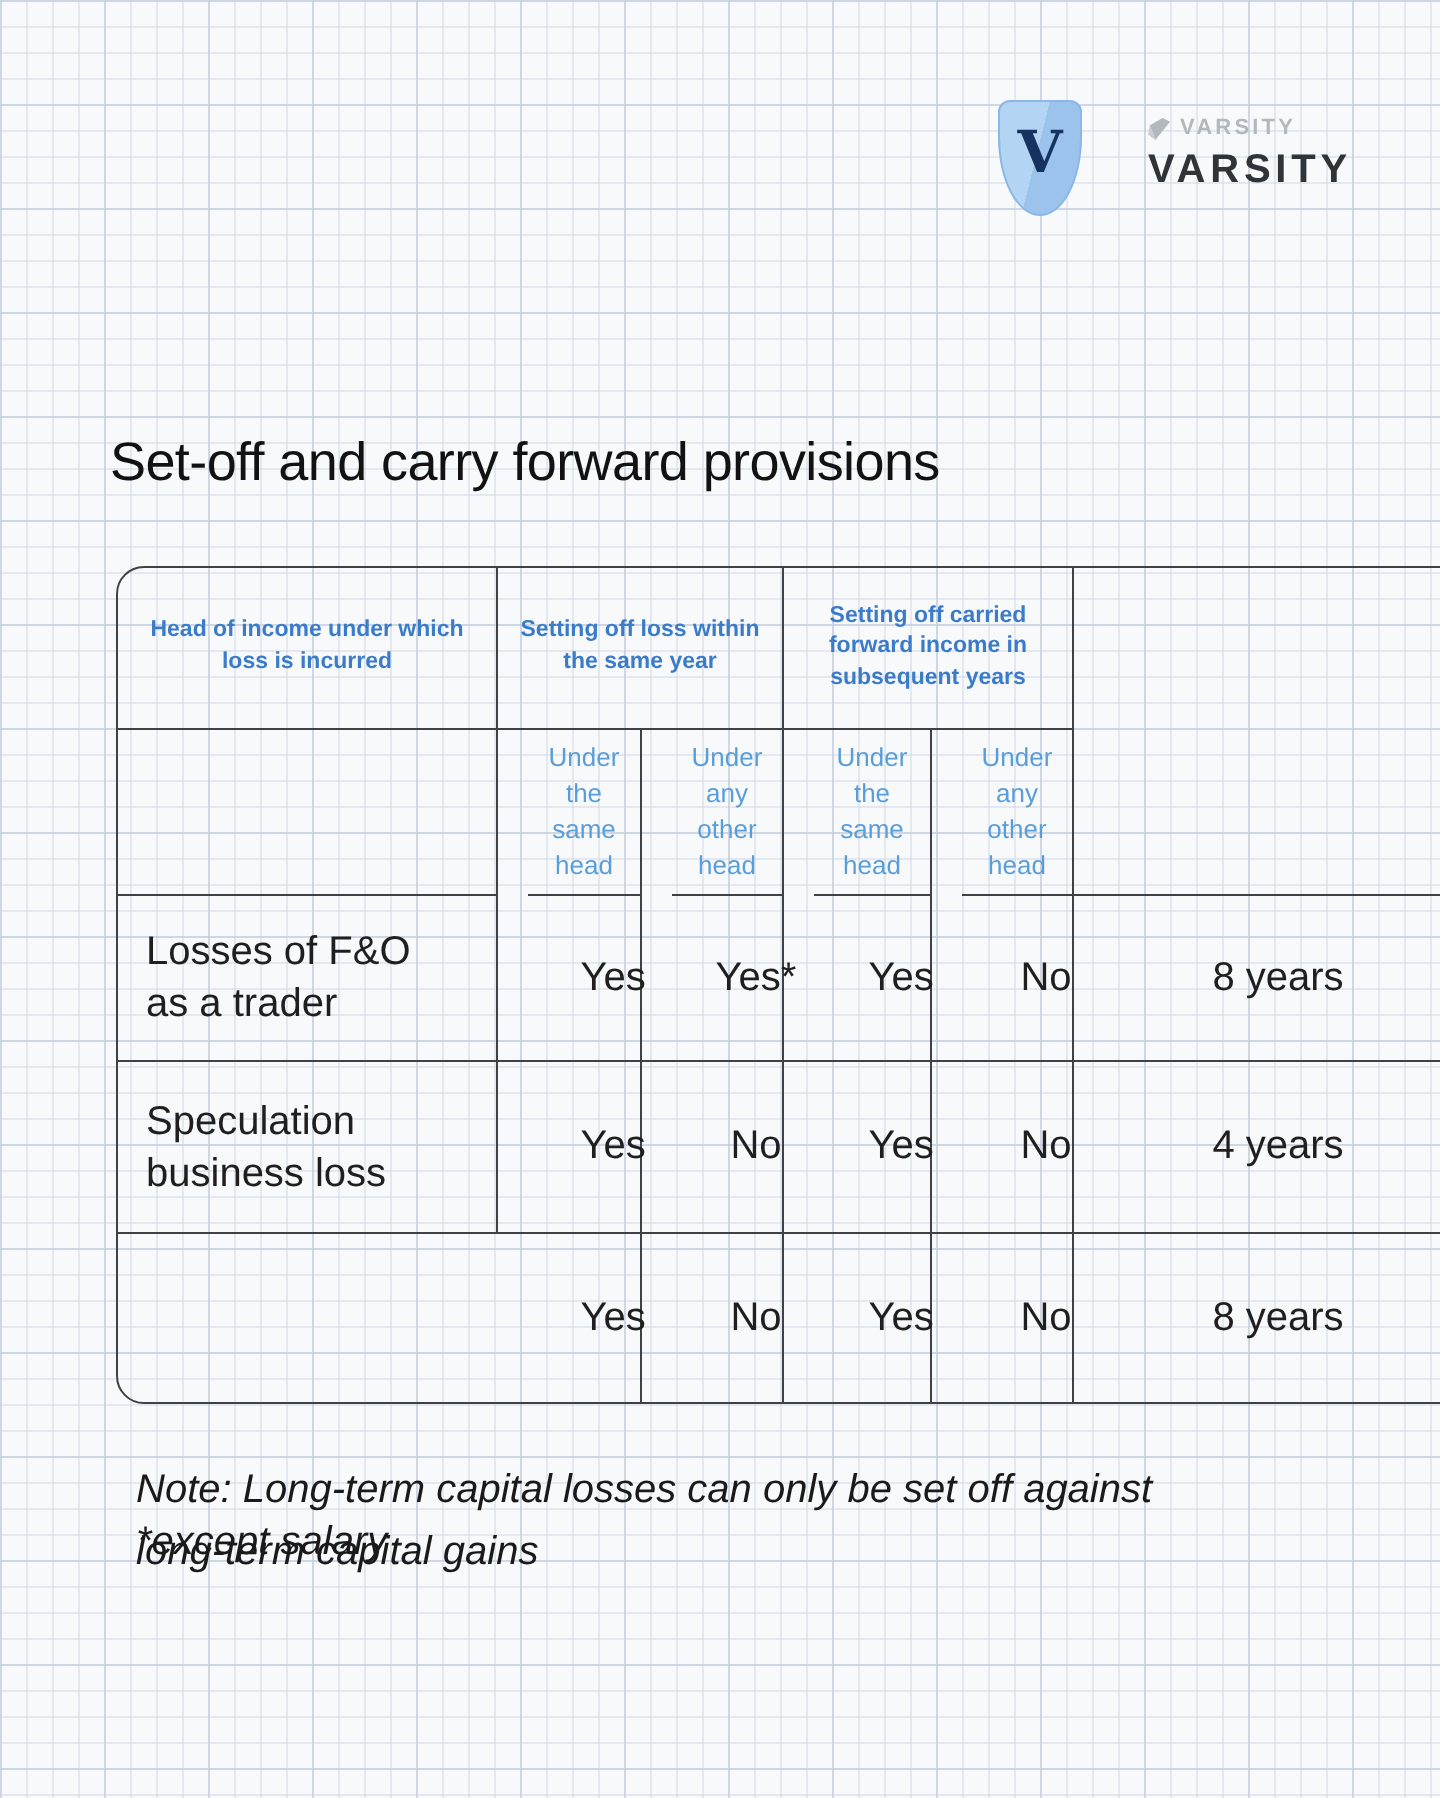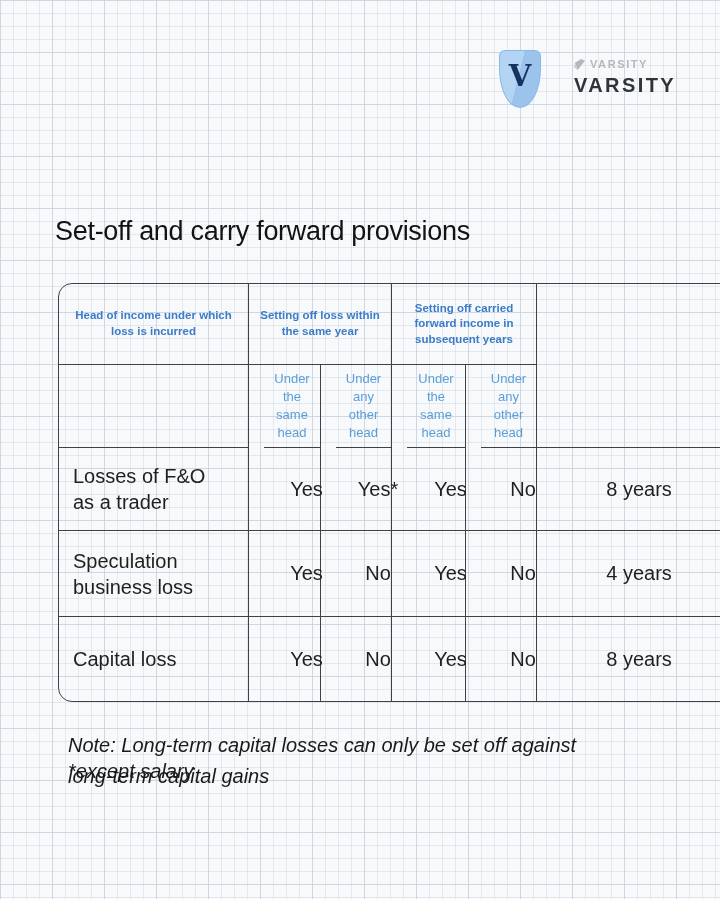--- a/index.html
+++ b/index.html
@@ -140,23 +140,20 @@
 
   <div class="cell cell--label br bb" style="grid-column:1;grid-row:4">
     <span>Speculation business loss</span>
     </div>
   <div class="cell cell--value br bb" style="grid-column:2;grid-row:4">Yes</div>
   <div class="cell cell--value br bb" style="grid-column:3;grid-row:4">No</div>
   <div class="cell cell--value br bb" style="grid-column:4;grid-row:4">Yes</div>
   <div class="cell cell--value br bb" style="grid-column:5;grid-row:4">No</div>
   <div class="cell cell--value bb" style="grid-column:6;grid-row:4">4 years</div>
 
-  <div class="cell cell--label br" style="grid-column:1;grid-row:5">
-    <span>Capital loss</span>
-    </div>
   <div class="cell cell--value br" style="grid-column:2;grid-row:5">Yes</div>
   <div class="cell cell--value br" style="grid-column:3;grid-row:5">No</div>
   <div class="cell cell--value br" style="grid-column:4;grid-row:5">Yes</div>
   <div class="cell cell--value br" style="grid-column:5;grid-row:5">No</div>
   <div class="cell cell--value" style="grid-column:6;grid-row:5">8 years</div>
 </div>
 
 <p class="footnote footnote--except">*except salary</p>
 <p class="footnote footnote--note">Note: Long-term capital losses can only be set off against long-term capital gains</p>
 

